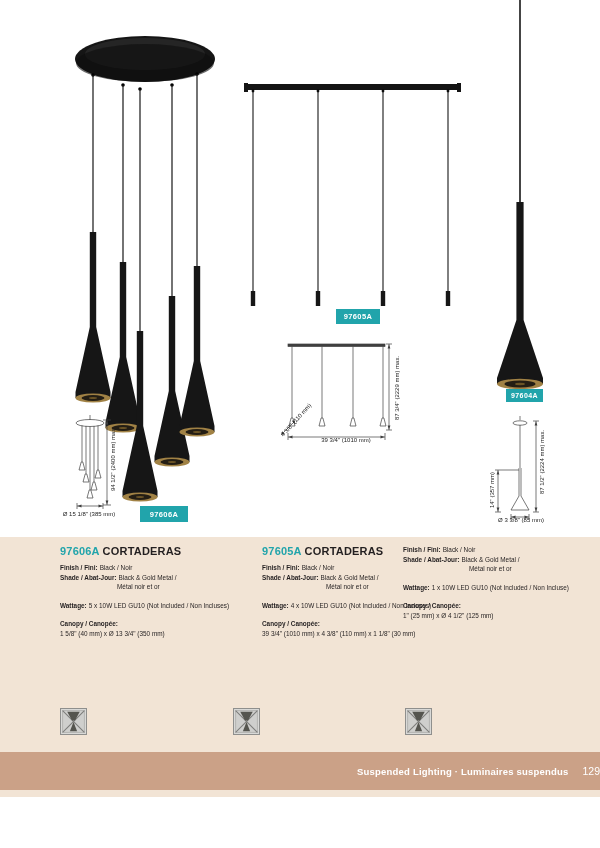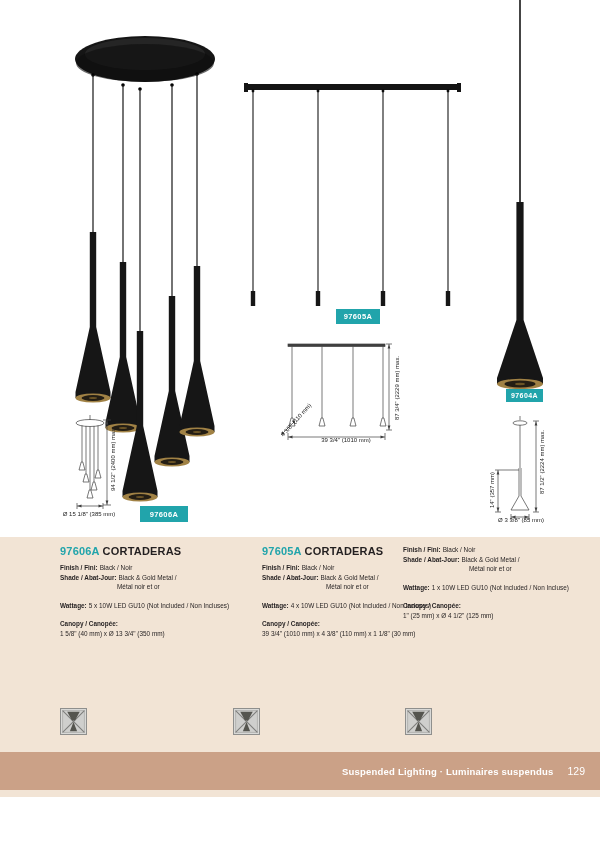--- a/index.html
+++ b/index.html
@@ -18,21 +18,21 @@
   .col{position:absolute;top:8px;width:172px;color:#231f20;}
   .col h3{margin:0 0 6px 0;font-size:11px;font-weight:bold;color:#231f20;letter-spacing:.2px;white-space:nowrap;}
   .col h3 .code{color:#21a4ab;}
   .spec{font-size:6.4px;line-height:9.6px;white-space:nowrap;}
   .spec b{margin-right:2px;}
   .indent{padding-left:57px;}
   .mt{margin-top:9px;}
   .picto{position:absolute;top:171px;width:27px;height:27px;}
   
   .footer{position:absolute;left:0;top:752px;width:600px;height:38px;background:#cba187;
-          display:flex;align-items:center;justify-content:flex-end;padding-right:15px;
+          display:flex;align-items:center;justify-content:flex-end;
           box-sizing:border-box;color:#ffffff;}
   .footer .t{font-size:9.5px;font-weight:bold;letter-spacing:.2px;}
   .footer .n{font-size:10.5px;font-weight:normal;margin-left:14px;}
 </style>
 </head>
 <body>
 
 <div class="page">
 
   <svg class="abs" style="left:45px;top:25px;" width="200" height="500" viewBox="0 0 200 500">

